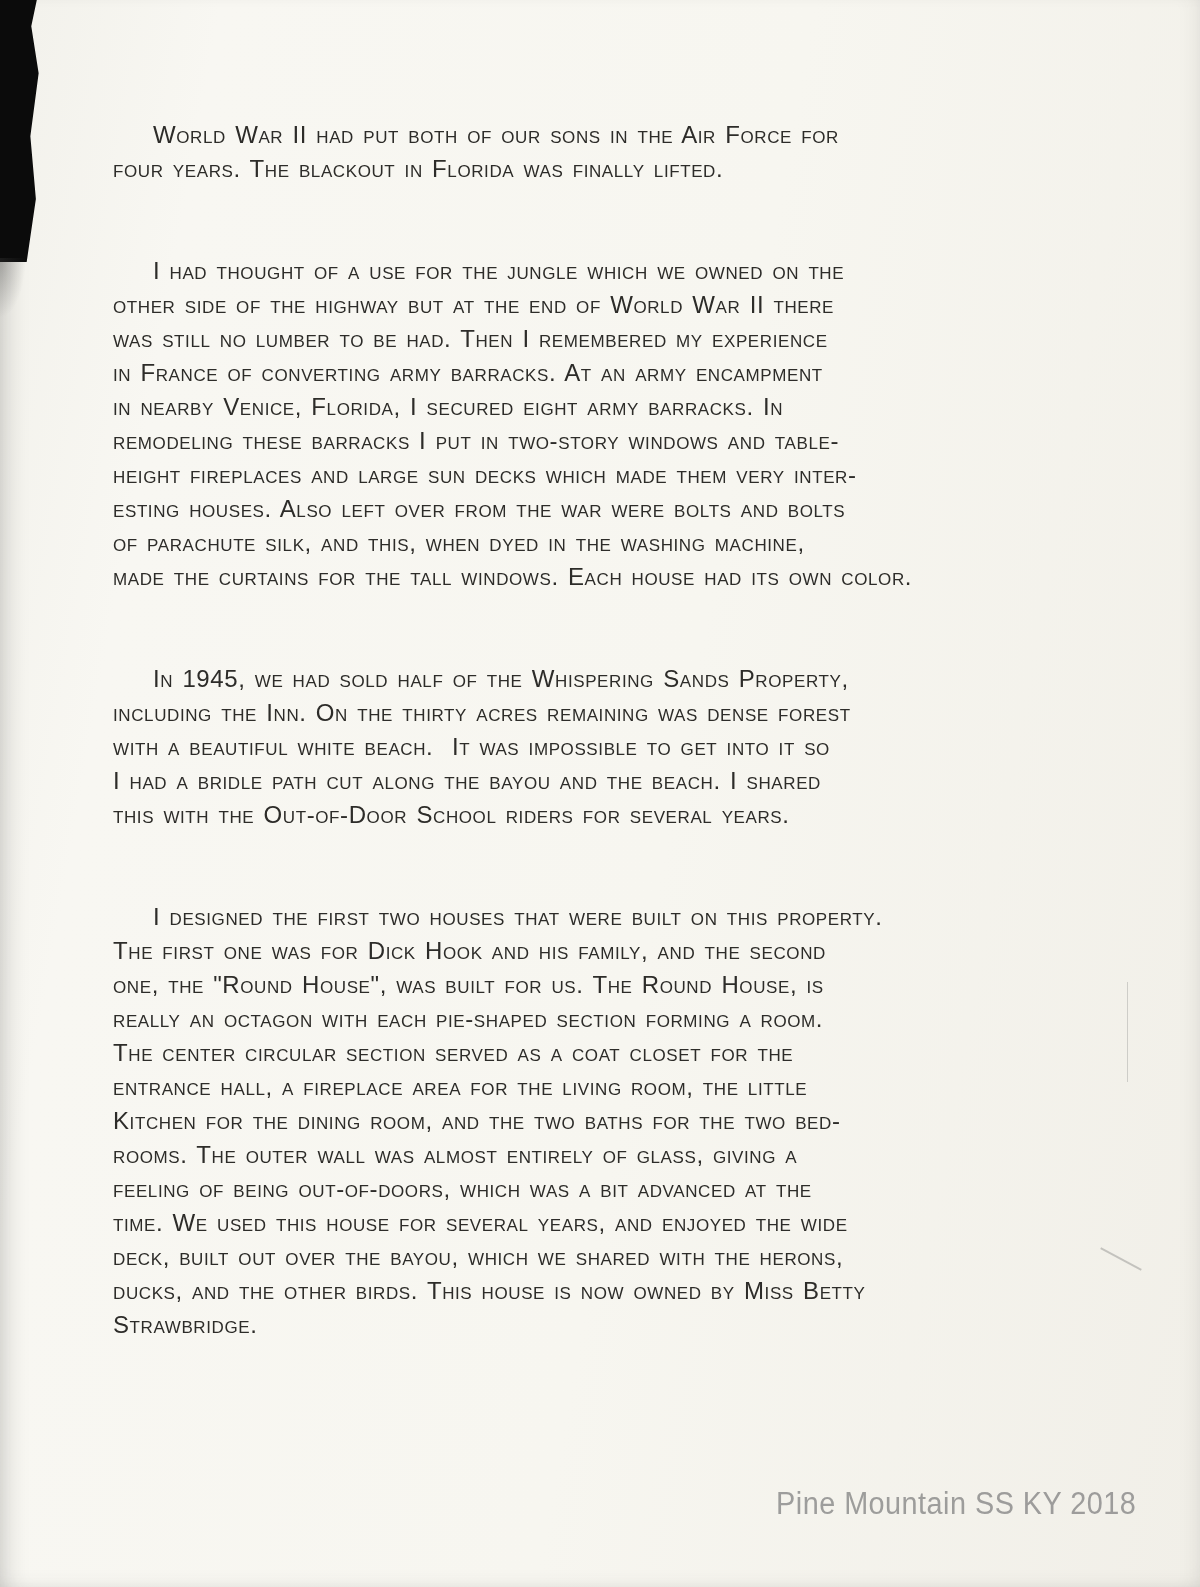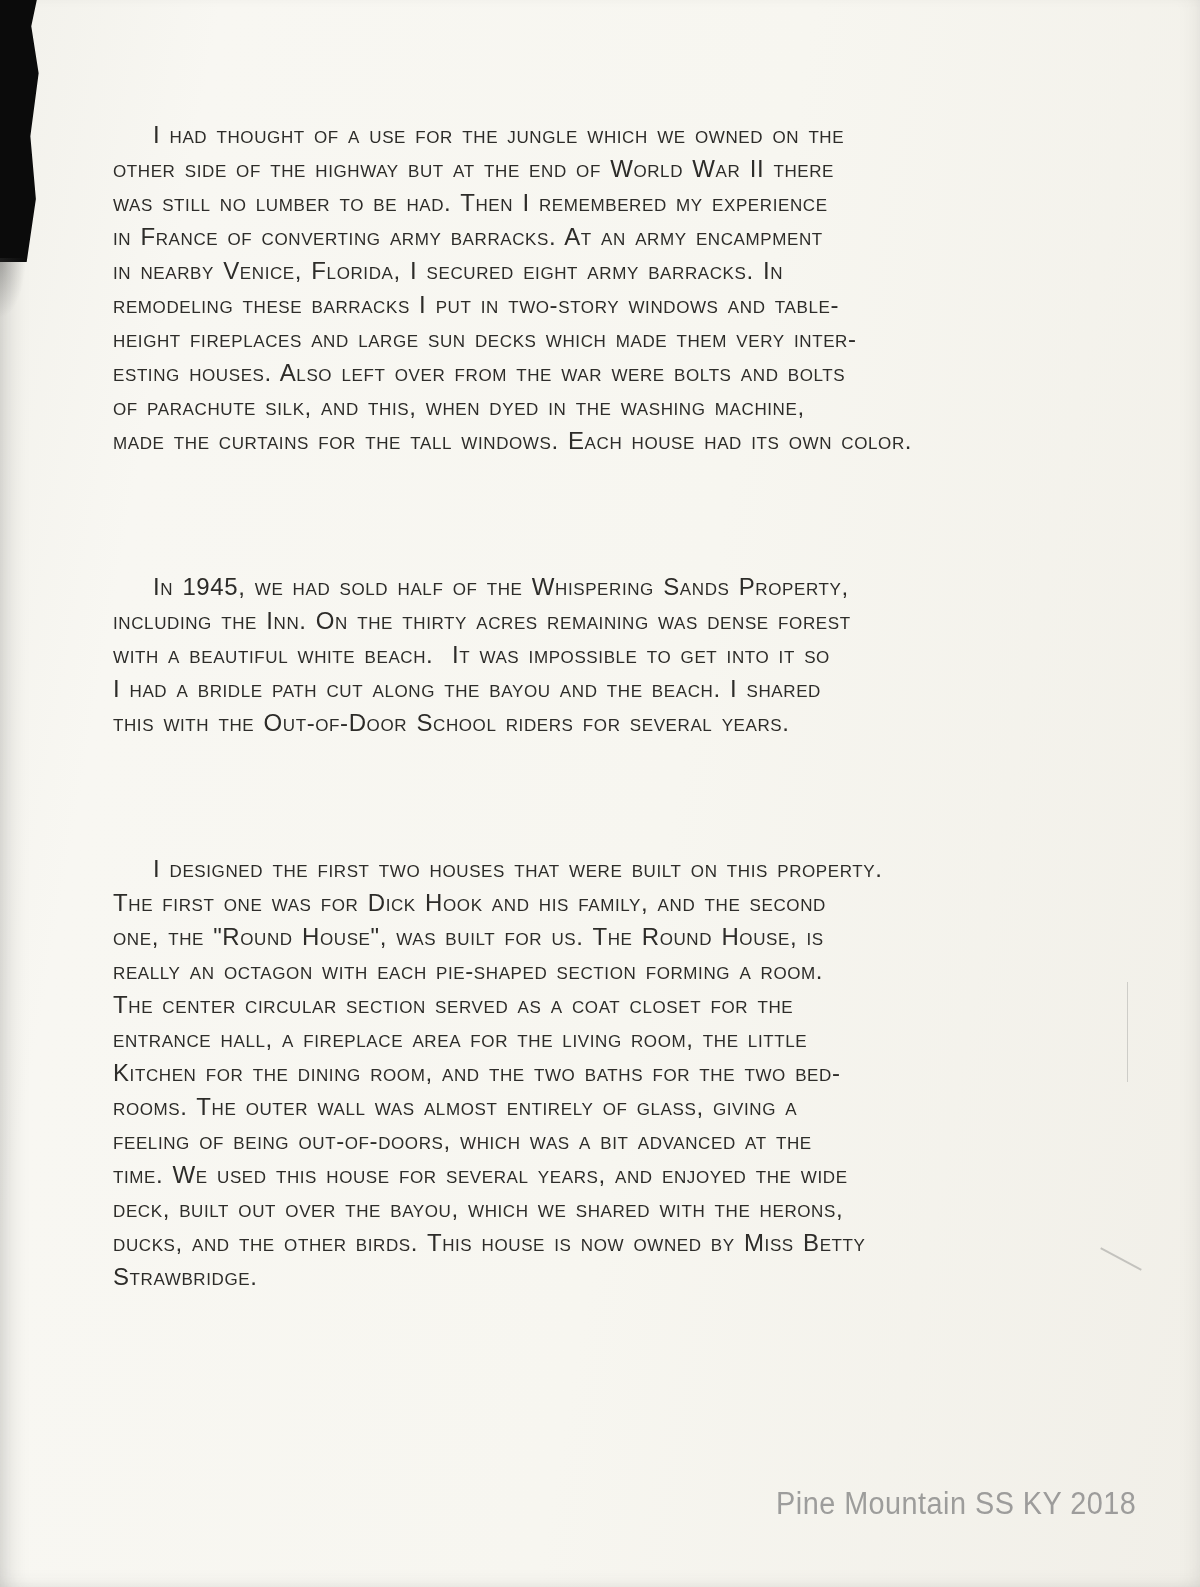--- a/index.html
+++ b/index.html
@@ -57,21 +57,20 @@
     letter-spacing: 0.6px;
     word-spacing: 2px;
     white-space: pre;
   }
   p.para {
     margin: 0;
     padding: 0;
     text-indent: 40px;
   }
   p.para + p.para {
-    margin-top: 44px;
   }
   .page-number {
     position: absolute;
     left: 0;
     right: 0;
     top: 1582px;
     text-align: center;
     font-size: 25px;
     letter-spacing: 2px;
     color: #2d2c29;
@@ -107,20 +106,22 @@
 </style>
 </head>
 <body>
 
 <main class="page">
 
   <div class="scan-corner"></div>
   <div class="scan-corner-smudge"></div>
 
   <section class="text-block">
+    <p class="para">World War II had put both of our sons in the Air Force for
+four years. The blackout in Florida was finally lifted.</p>
     <p class="para">I had thought of a use for the jungle which we owned on the
 other side of the highway but at the end of World War II there
 was still no lumber to be had. Then I remembered my experience
 in France of converting army barracks. At an army encampment
 in nearby Venice, Florida, I secured eight army barracks. In
 remodeling these barracks I put in two-story windows and table-
 height fireplaces and large sun decks which made them very inter-
 esting houses. Also left over from the war were bolts and bolts
 of parachute silk, and this, when dyed in the washing machine,
 made the curtains for the tall windows. Each house had its own color.</p>

